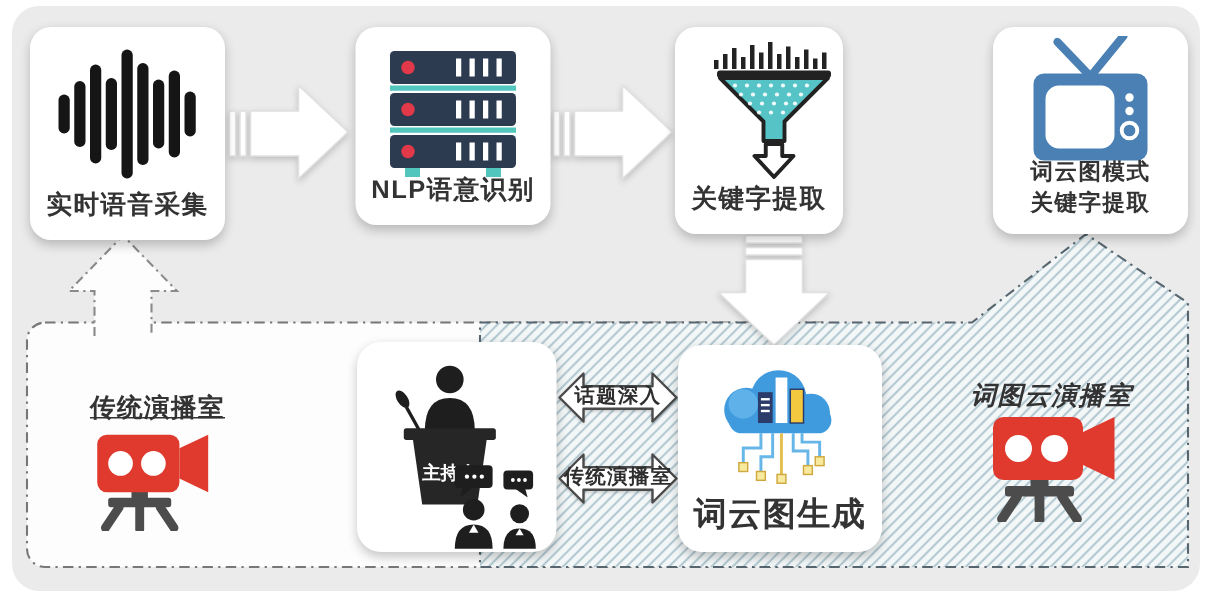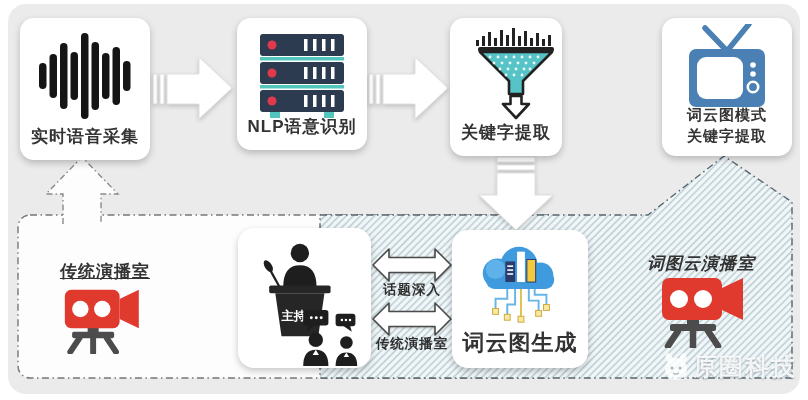--- a/index.html
+++ b/index.html
@@ -11,21 +11,21 @@
   .node .ic{position:absolute;}
   .node .lbl{position:absolute;left:0;right:0;bottom:12px;text-align:center;
              font-size:17px;font-weight:bold;color:#333;letter-spacing:1px;}
   .node .lbl2{position:absolute;left:0;right:0;bottom:9px;text-align:center;
               font-size:15px;font-weight:bold;color:#333;line-height:1.45;letter-spacing:1px;}
   .flabel{position:absolute;text-align:center;font-size:17px;font-weight:bold;color:#333;letter-spacing:1px;}
   .camsvg{position:absolute;}
   .topic-arrow{position:absolute;width:80px;height:38px;}
   .topic-arrow svg{position:absolute;left:0;top:0;filter:drop-shadow(0 1px 1px rgba(0,0,0,.18));}
   .topic-arrow span{position:absolute;left:0;right:0;top:50%;transform:translateY(-54%);
-                    text-align:center;font-size:13.5px;font-weight:bold;color:#2e2e2e;letter-spacing:1px;margin-top:26px;}
+                    text-align:center;font-size:13.5px;font-weight:bold;color:#2e2e2e;letter-spacing:1px;}
   .watermark{position:absolute;left:662px;top:344px;width:142px;height:46px;display:flex;
              align-items:center;gap:3px;}
   .watermark .wm-text{font-size:24px;font-weight:bold;color:rgba(255,255,255,.85);
              letter-spacing:2px;text-shadow:0 1px 2px rgba(100,112,122,.5);}
 </style>
 </head>
 <body>
 
 <div id="stage">
 
@@ -279,27 +279,14 @@
   <svg class="camsvg" style="left:660px;top:272px;" width="92" height="76" viewBox="0 0 92 76">
     <path d="M18,59 L8,74 M48,59 L58,74 M33,59 L33,75" stroke="#4c4c4c" stroke-width="6.5" stroke-linecap="round"></path>
     <rect x="27" y="46" width="12" height="7" fill="#4c4c4c"></rect>
     <rect x="10" y="52" width="46" height="7" rx="2" fill="#4c4c4c"></rect>
     <rect x="2" y="6" width="60" height="42" rx="7" fill="#e0392e"></rect>
     <polygon points="62,16 83,6 83,48 62,38" fill="#e0392e"></polygon>
     <circle cx="19" cy="27" r="9" fill="#fff"></circle>
     <circle cx="43" cy="27" r="9" fill="#fff"></circle>
   </svg>
 
-  <div class="watermark">
-    <svg width="28" height="30" viewBox="0 0 28 30">
-      <g fill="rgba(255,255,255,0.8)">
-        <circle cx="14" cy="17" r="11"></circle>
-        <ellipse cx="7" cy="6" rx="3.4" ry="5" transform="rotate(-18 7 6)"></ellipse>
-        <ellipse cx="21" cy="6" rx="3.4" ry="5" transform="rotate(18 21 6)"></ellipse>
-      </g>
-      <circle cx="10" cy="16" r="1.5" fill="rgba(110,120,130,0.55)"></circle>
-      <circle cx="18" cy="16" r="1.5" fill="rgba(110,120,130,0.55)"></circle>
-      <path d="M11,21 q3,2.4 6,0" stroke="rgba(110,120,130,0.55)" stroke-width="1.3" fill="none"></path>
-    </svg>
-    <span class="wm-text">原圈科技</span>
-  </div>
 
 </div>
 
 </body></html>

